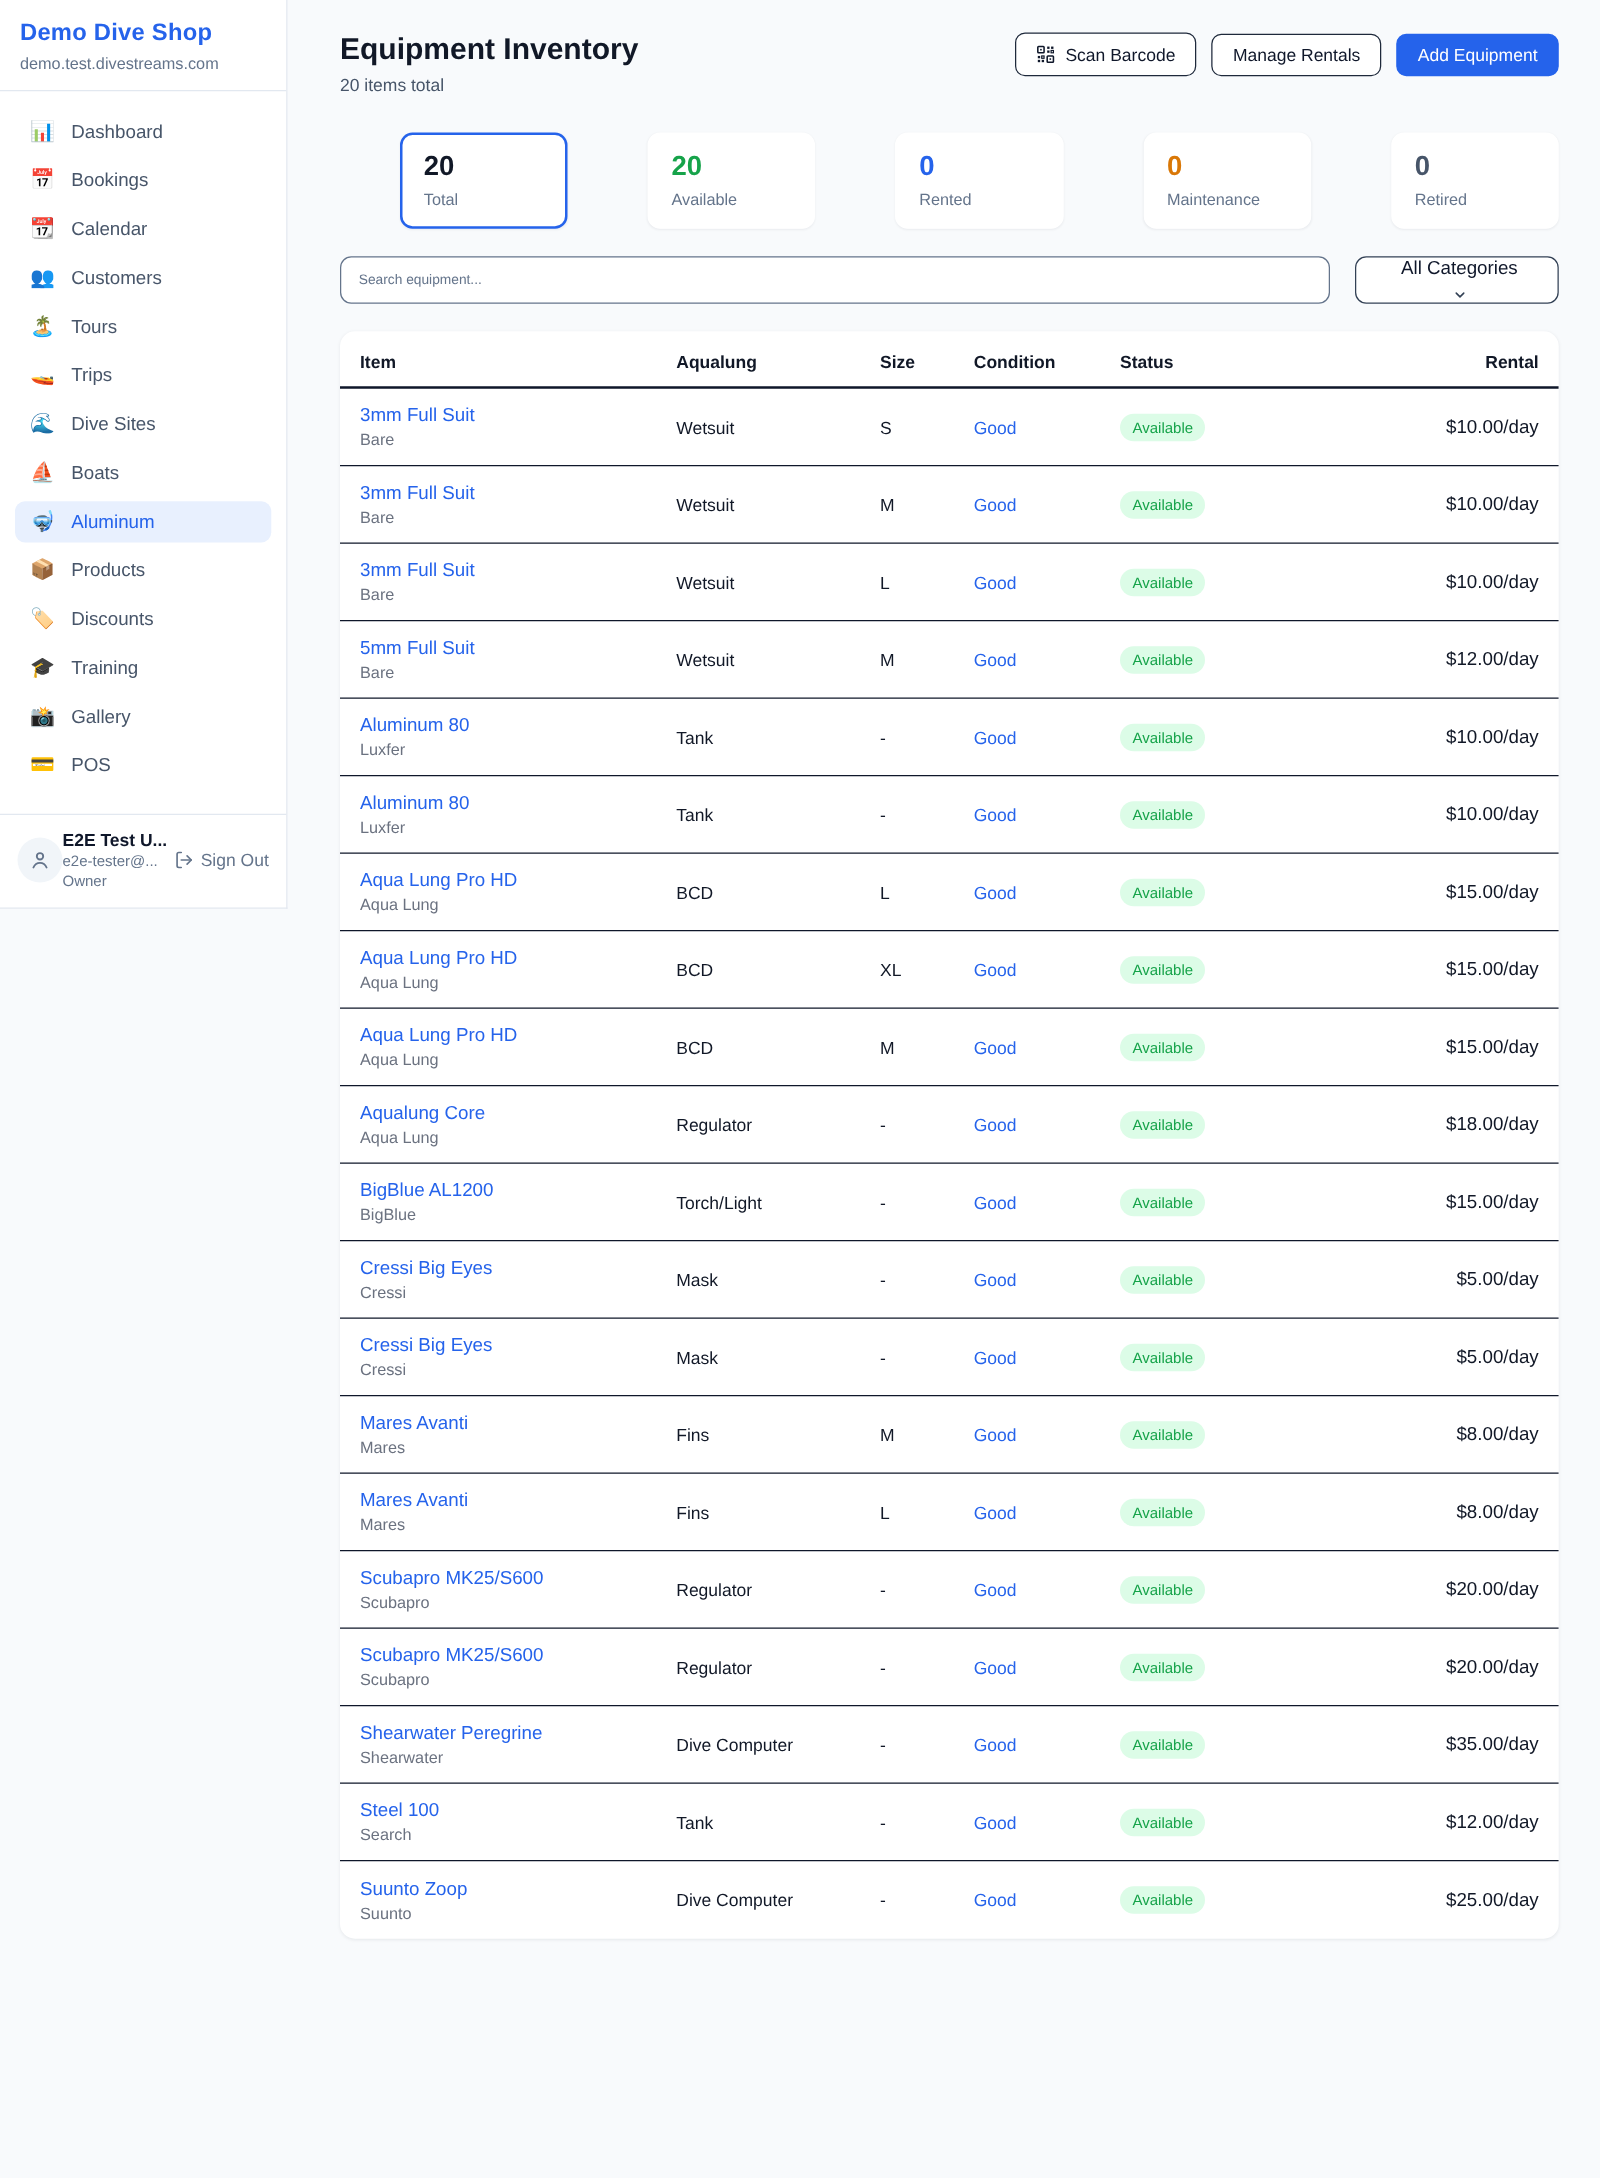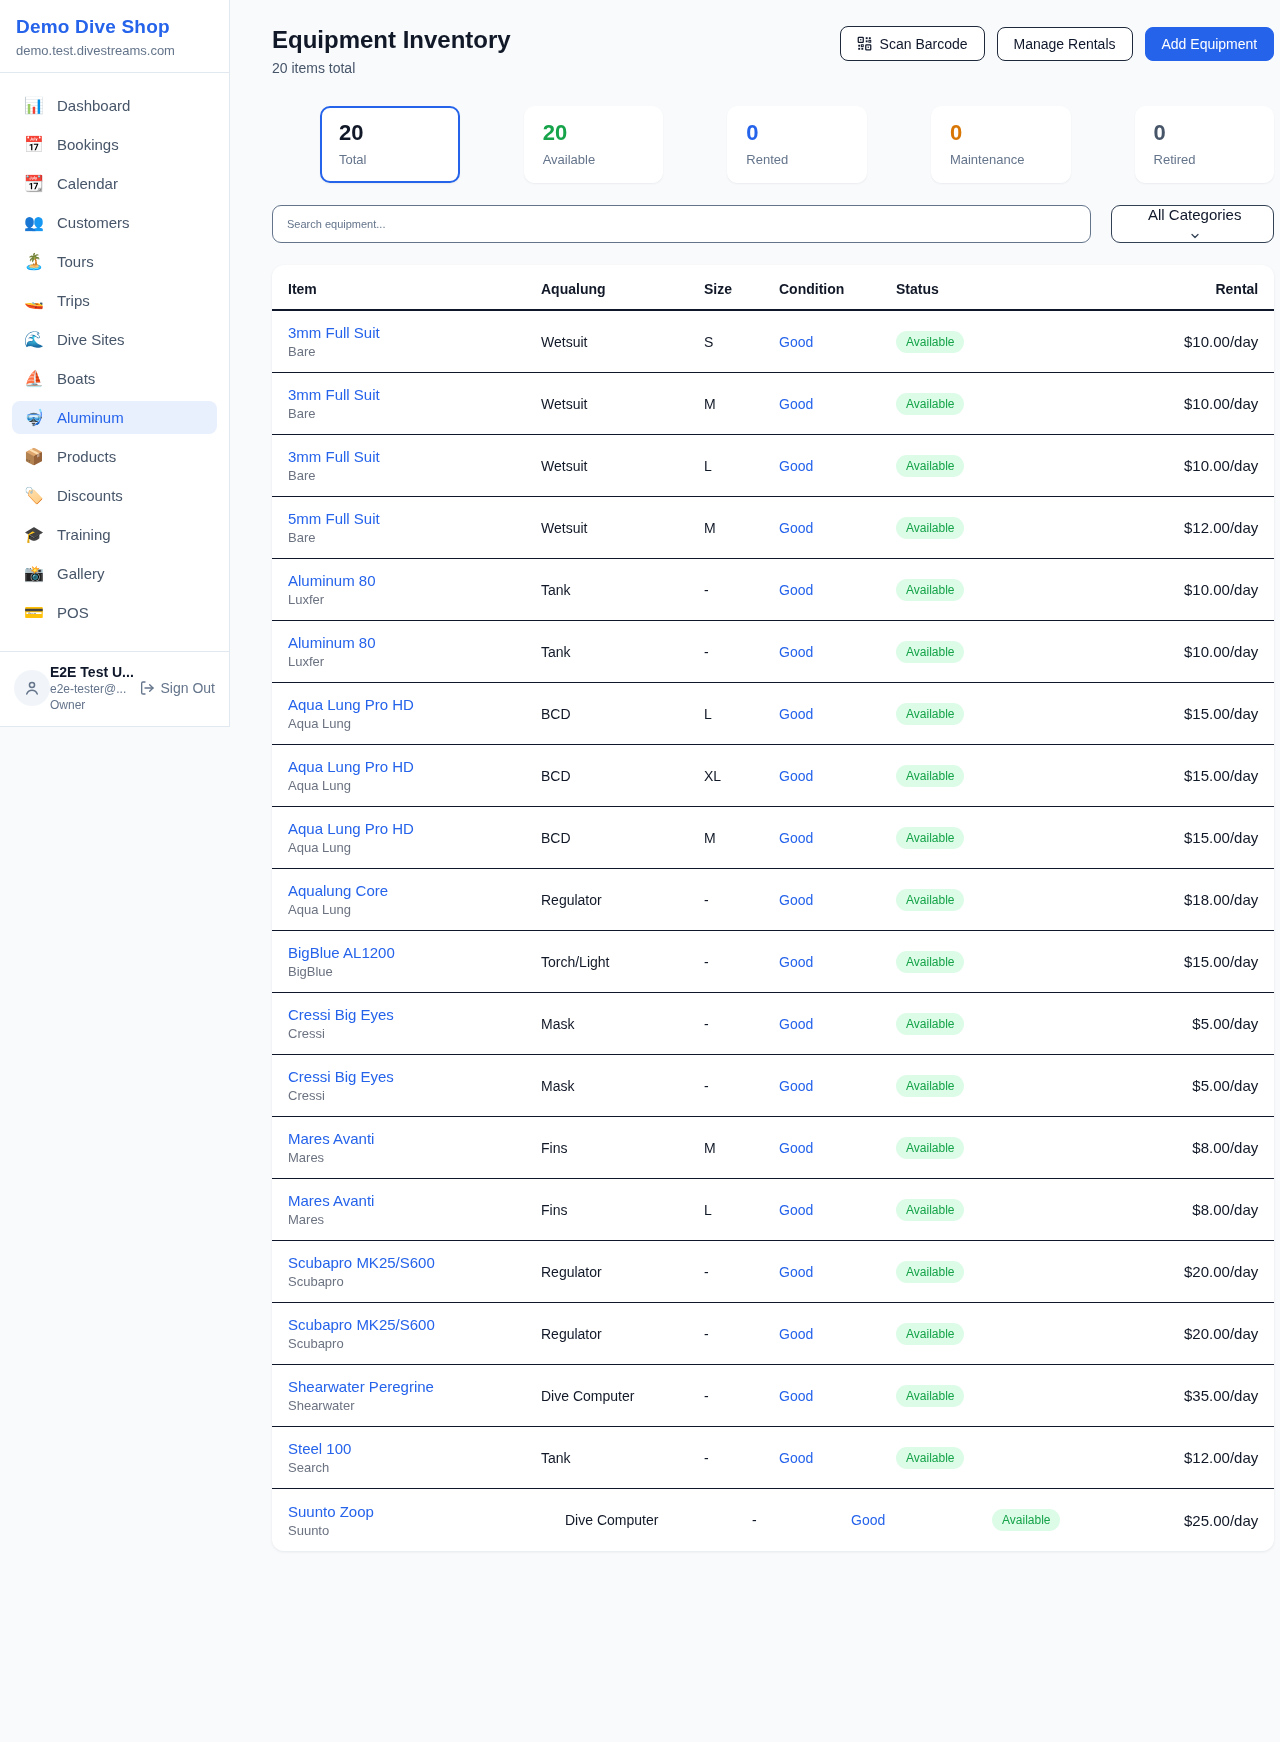--- a/index.html
+++ b/index.html
@@ -85,21 +85,21 @@
     margin-top: 22px; background: #ffffff; border-radius: 12px; overflow: hidden;
     box-shadow: 0 1px 3px rgba(15,23,42,.08);
   }
   .trow {
     display: grid; grid-template-columns: 253px 163px 75px 117px 168px 1fr;
     align-items: center; padding: 0 16px;
   }
   .thead { border-bottom: 2px solid #0f172a; }
   .thead .tcell { font-size: 14px; font-weight: 700; color: #111827; padding: 16px 0 12px 0; }
   .tbody-row { border-bottom: 1px solid #0f172a; min-height: 62px; padding-top: 10px; padding-bottom: 10px; }
-  .tbody-row:last-child { border-bottom: none; gap: 24px; }
+  .tbody-row:last-child { border-bottom: none; }
   .tcell { font-size: 14px; color: #111827; }
   .tcell.right { text-align: right; }
   .item-name { color: #2563eb; font-size: 15px; font-weight: 500; cursor: pointer; }
   .item-sub { color: #6b7280; font-size: 13px; margin-top: 3px; }
   .cond-link { color: #2563eb; cursor: pointer; }
   .pill {
     display: inline-block; background: #dcfce7; color: #16a34a;
     font-size: 12px; padding: 4px 10px; border-radius: 999px;
   }
   .price { font-size: 15px; color: #111827; }

